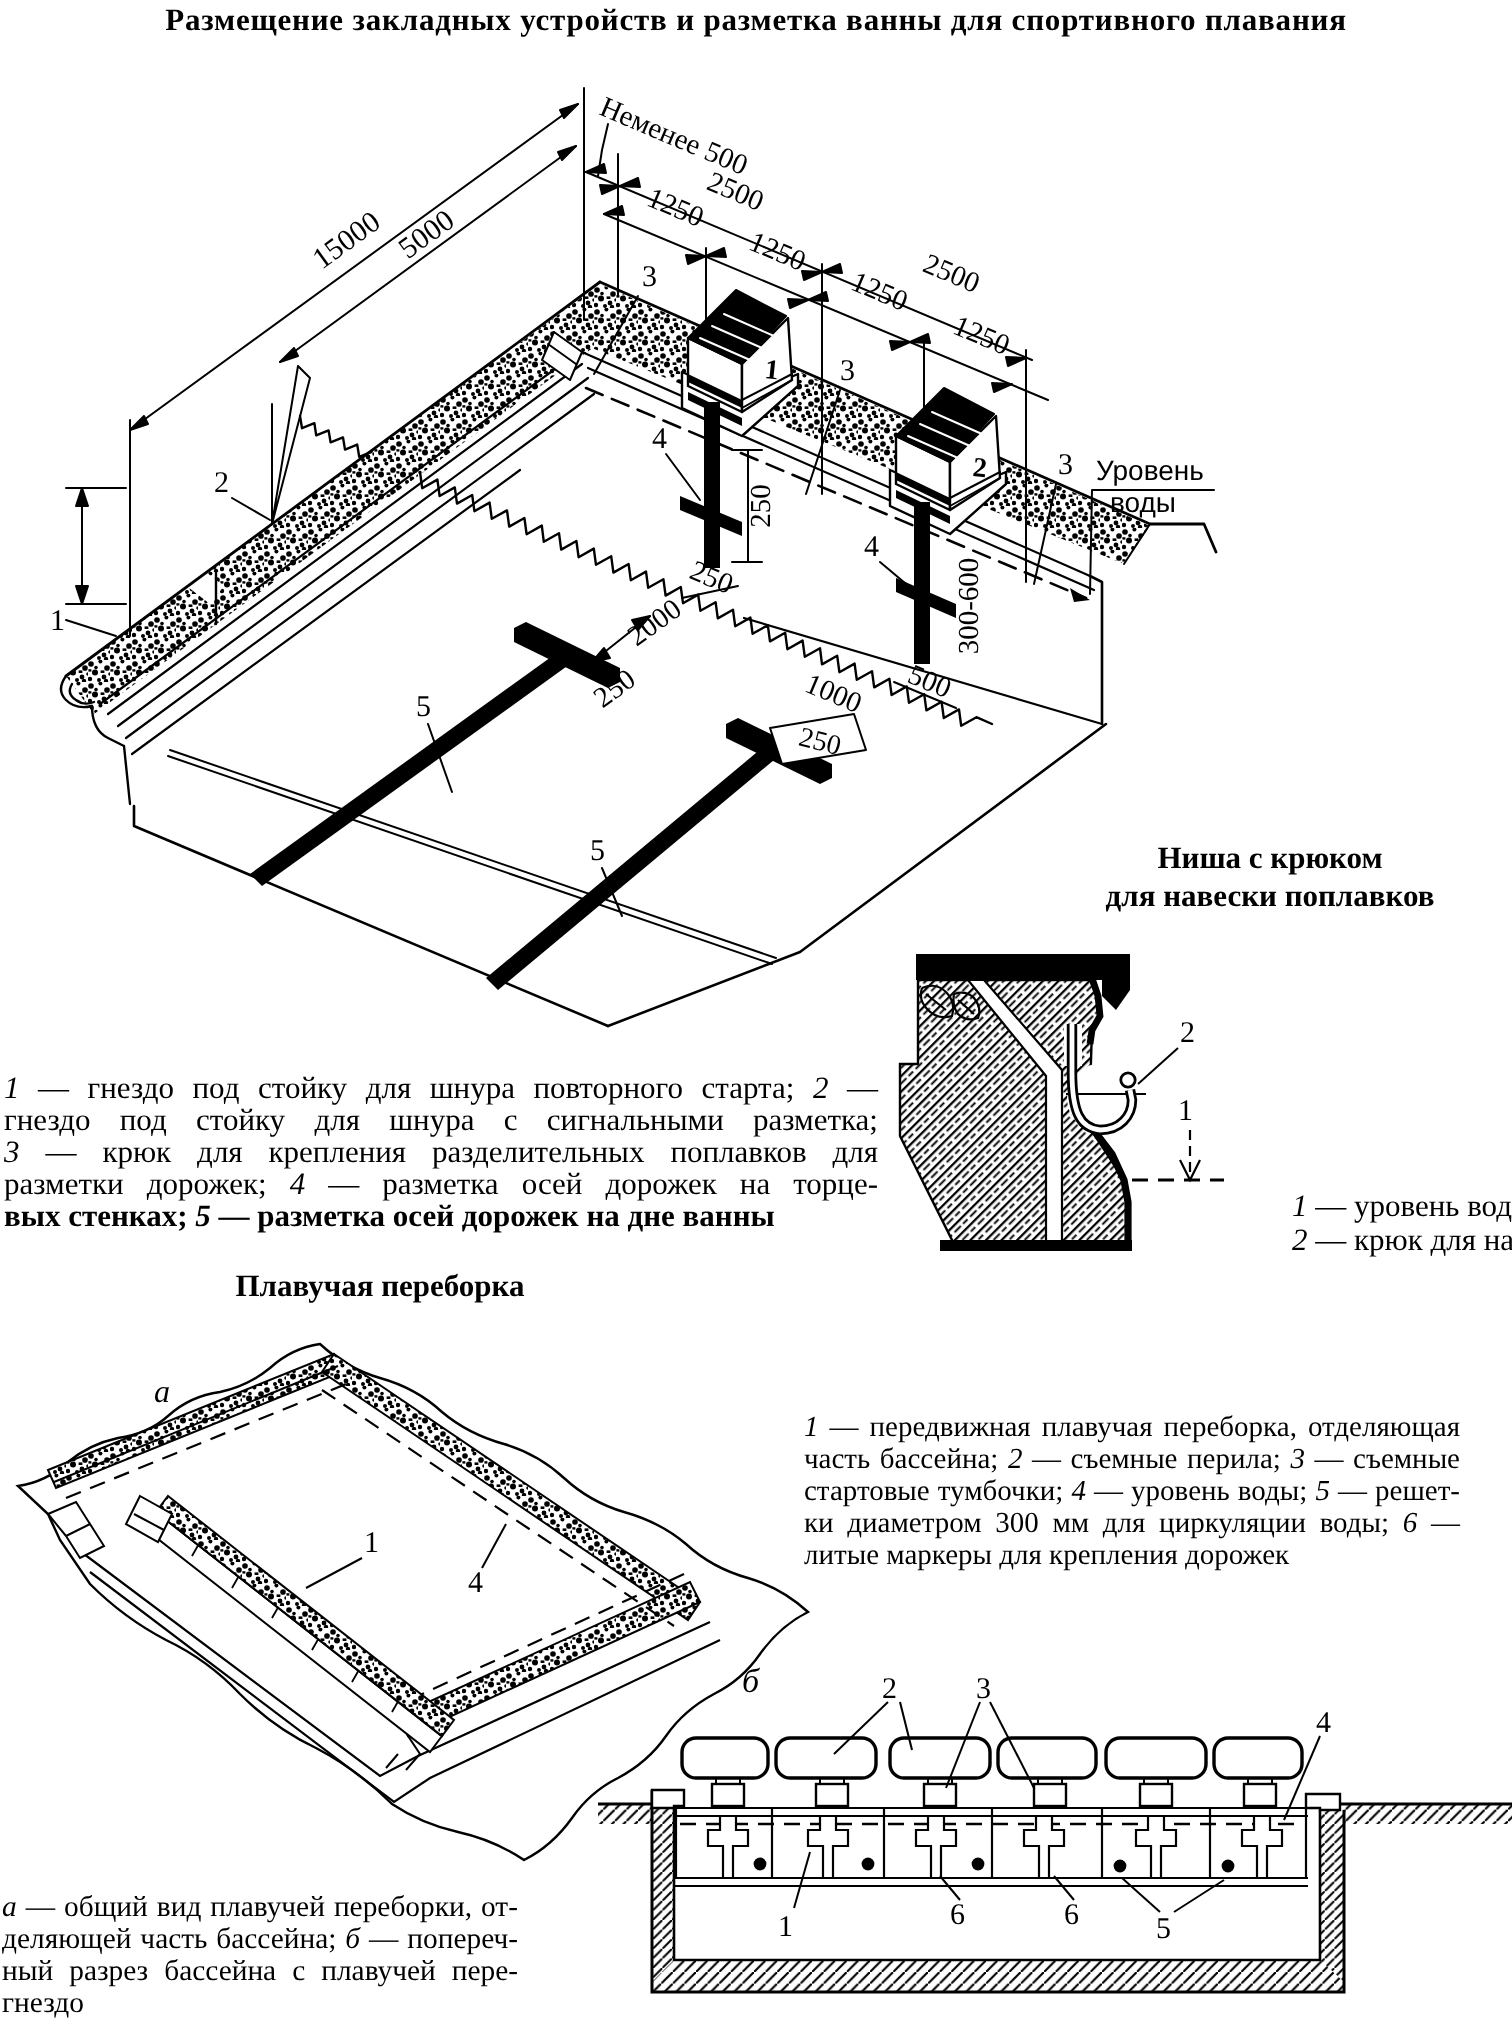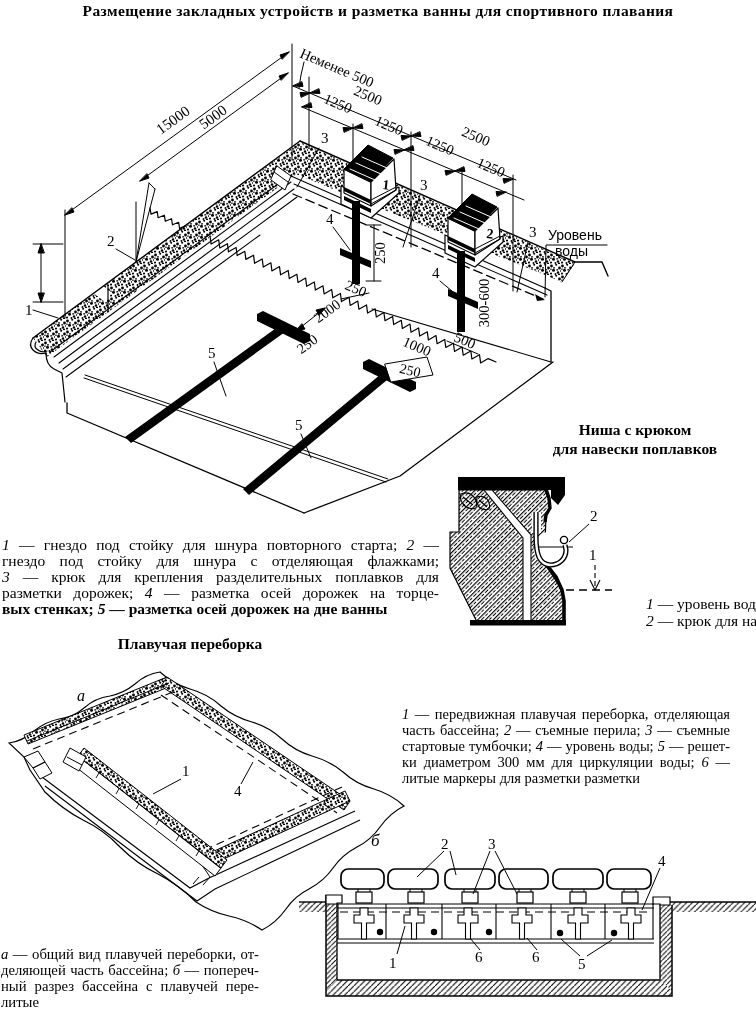--- a/index.html
+++ b/index.html
@@ -11,48 +11,48 @@
 svg text{font-family:"Liberation Sans",sans-serif;fill:#000;}
 svg text.ser{font-family:"Liberation Serif",serif;}
 </style>
 </head>
 <body>
 
 <div class="abs" style="left:0;top:2px;width:756px;text-align:center;font-weight:bold;font-size:15.5px;letter-spacing:0.4px;">Размещение закладных устройств и разметка ванны для спортивного плавания</div>
 
 <div class="abs jt" style="left:2px;top:537px;width:437px;">
 <div><i>1</i> — гнездо под стойку для шнура повторного старта; <i>2</i> —</div>
-<div>гнездо под стойку для шнура с отделяющая флажками;</div>
+<div>гнездо под стойку для шнура с сигнальными разметка;</div>
 <div><i>3</i> — крюк для крепления разделительных поплавков для</div>
 <div>разметки дорожек; <i>4</i> — разметка осей дорожек на торце-</div>
 <div style="text-align-last:left;font-weight:bold;">вых стенках; <i>5</i> — разметка осей дорожек на дне ванны</div>
 </div>
 
 <div class="abs" style="left:520px;top:420px;width:230px;text-align:center;font-weight:bold;font-size:15.5px;line-height:19px;">Ниша с крюком<br>для навески поплавков</div>
 
 <div class="abs" style="left:646px;top:596px;width:145px;font-size:15.5px;line-height:16.5px;white-space:nowrap;overflow:hidden;">
 <div><i>1</i> — уровень воды;</div>
 <div><i>2</i> — крюк для навески</div>
 </div>
 
 <div class="abs" style="left:60px;top:635px;width:260px;text-align:center;font-weight:bold;font-size:15.5px;">Плавучая переборка</div>
 
 <div class="abs jt" style="left:402px;top:706px;width:328px;font-size:14.5px;">
 <div><i>1</i> — передвижная плавучая переборка, отделяющая</div>
 <div>часть бассейна; <i>2</i> — съемные перила; <i>3</i> — съемные</div>
 <div>стартовые тумбочки; <i>4</i> — уровень воды; <i>5</i> — решет-</div>
 <div>ки диаметром 300 мм для циркуляции воды; <i>6</i> —</div>
-<div style="text-align-last:left;">литые маркеры для разметки разметки</div>
+<div style="text-align-last:left;">литые маркеры для крепления дорожек</div>
 </div>
 
 <div class="abs jt" style="left:1px;top:946px;width:258px;font-size:14.7px;">
 <div><i>а</i> — общий вид плавучей переборки, от-</div>
 <div>деляющей часть бассейна; <i>б</i> — попереч-</div>
 <div>ный разрез бассейна с плавучей пере-</div>
-<div style="text-align-last:left;">литые</div>
+<div style="text-align-last:left;">гнездо</div>
 </div>
 
 <svg class="abs" style="left:0;top:0;" width="756" height="1011" viewBox="0 0 756 1011">
 <defs>
 
 <pattern id="stip" width="11" height="11" patternUnits="userSpaceOnUse">
 <rect width="11" height="11" fill="#fff"></rect>
 <circle cx="1.5" cy="2" r="1.4" fill="#000"></circle>
 <circle cx="9" cy="10.5" r="1.1" fill="#000"></circle>
 <circle cx="4" cy="3.8" r="0.9" fill="#000"></circle>

